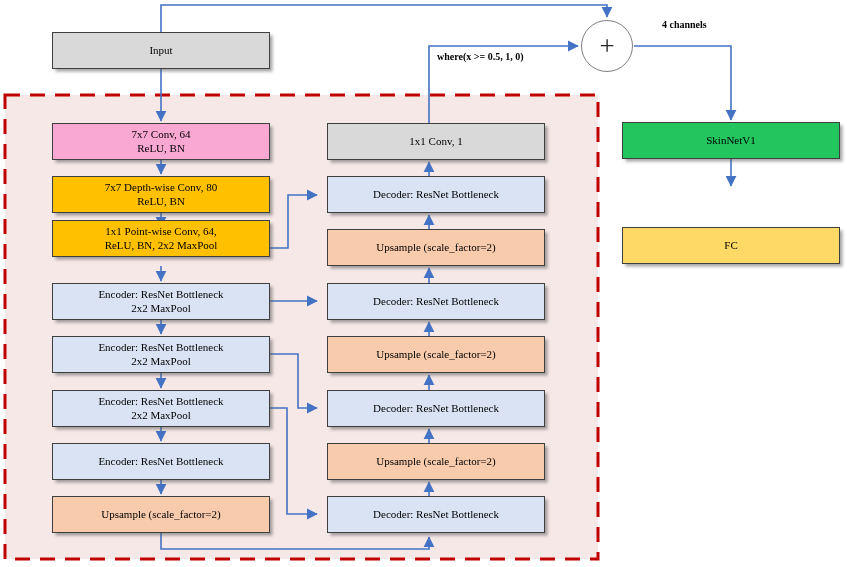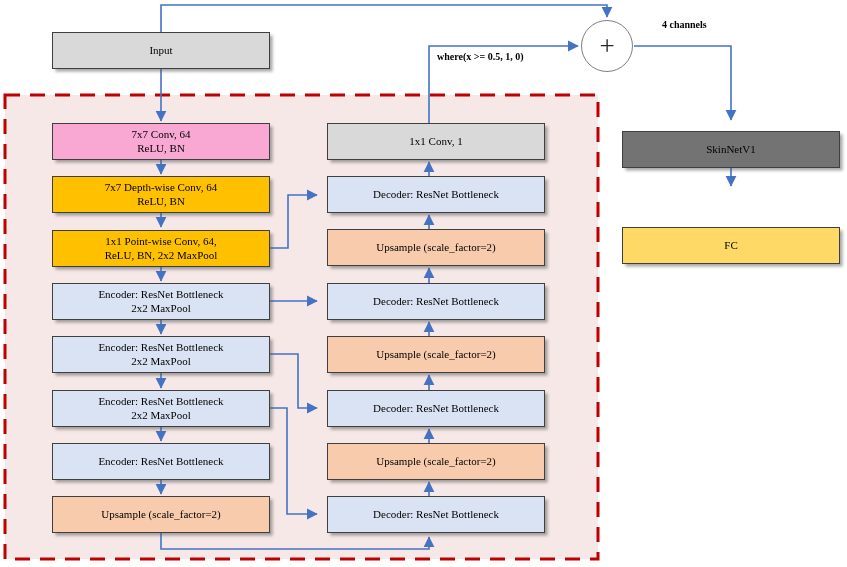--- a/index.html
+++ b/index.html
@@ -109,43 +109,43 @@
     <path d="M270,248 H288 V195 H317" fill="none" stroke="#4472c4" stroke-width="1.6" marker-end="url(#arr)"></path>
     <path d="M270,301 H317" fill="none" stroke="#4472c4" stroke-width="1.6" marker-end="url(#arr)"></path>
     <path d="M270,354 H298 V408 H317" fill="none" stroke="#4472c4" stroke-width="1.6" marker-end="url(#arr)"></path>
     <path d="M270,408 H287 V514 H317" fill="none" stroke="#4472c4" stroke-width="1.6" marker-end="url(#arr)"></path>
   </svg>
 
   <div class="node col-left" style="top: 32px; height: 37px; background: rgb(217, 217, 217);">Input</div>
 
   <div class="node col-left" style="top: 123px; background: #f9a8d4;">7x7 Conv, 64
 ReLU, BN</div>
-  <div class="node col-left" style="top: 176px; background: rgb(255, 192, 0);">7x7 Depth-wise Conv, 64
+  <div class="node col-left" style="top: 176px; background: rgb(255, 192, 0);">7x7 Depth-wise Conv, 80
 ReLU, BN</div>
-  <div class="node col-left" style="top: 230px; background: rgb(255, 192, 0);">1x1 Point-wise Conv, 64,
+  <div class="node col-left" style="top: 220px; background: rgb(255, 192, 0);">1x1 Point-wise Conv, 64,
 ReLU, BN, 2x2 MaxPool</div>
   <div class="node col-left" style="top: 283px; background: rgb(218, 227, 243);">Encoder: ResNet Bottleneck
 2x2 MaxPool</div>
   <div class="node col-left" style="top: 336px; background: rgb(218, 227, 243);">Encoder: ResNet Bottleneck
 2x2 MaxPool</div>
   <div class="node col-left" style="top: 390px; background: rgb(218, 227, 243);">Encoder: ResNet Bottleneck
 2x2 MaxPool</div>
   <div class="node col-left" style="top: 443px; background: rgb(218, 227, 243);">Encoder: ResNet Bottleneck</div>
   <div class="node col-left" style="top: 496px; background: rgb(248, 203, 173);">Upsample (scale_factor=2)</div>
 
   <div class="node col-mid" style="top: 123px; background: rgb(217, 217, 217);">1x1 Conv, 1</div>
   <div class="node col-mid" style="top: 176px; background: rgb(218, 227, 243);">Decoder: ResNet Bottleneck</div>
   <div class="node col-mid" style="top: 229px; background: rgb(248, 203, 173);">Upsample (scale_factor=2)</div>
   <div class="node col-mid" style="top: 283px; background: rgb(218, 227, 243);">Decoder: ResNet Bottleneck</div>
   <div class="node col-mid" style="top: 336px; background: rgb(248, 203, 173);">Upsample (scale_factor=2)</div>
   <div class="node col-mid" style="top: 390px; background: rgb(218, 227, 243);">Decoder: ResNet Bottleneck</div>
   <div class="node col-mid" style="top: 443px; background: rgb(248, 203, 173);">Upsample (scale_factor=2)</div>
   <div class="node col-mid" style="top: 496px; background: rgb(218, 227, 243);">Decoder: ResNet Bottleneck</div>
 
-  <div class="node col-right" style="top: 131px; background: #737373; text-align: right;">SkinNetV1</div>
+  <div class="node col-right" style="top: 122px; background: #22c55e; text-align: right;">SkinNetV1</div>
   <div class="node col-right" style="top: 188px; background: rgb(255, 217, 102); margin-top: 39px;">FC</div>
 
   <div class="sum-circle">
     <span>+</span>
   </div>
 
   <div class="annot" id="annot-channels">4 channels</div>
   <div class="annot" id="annot-where">where(x &gt;= 0.5, 1, 0)</div>
 
 </div>

